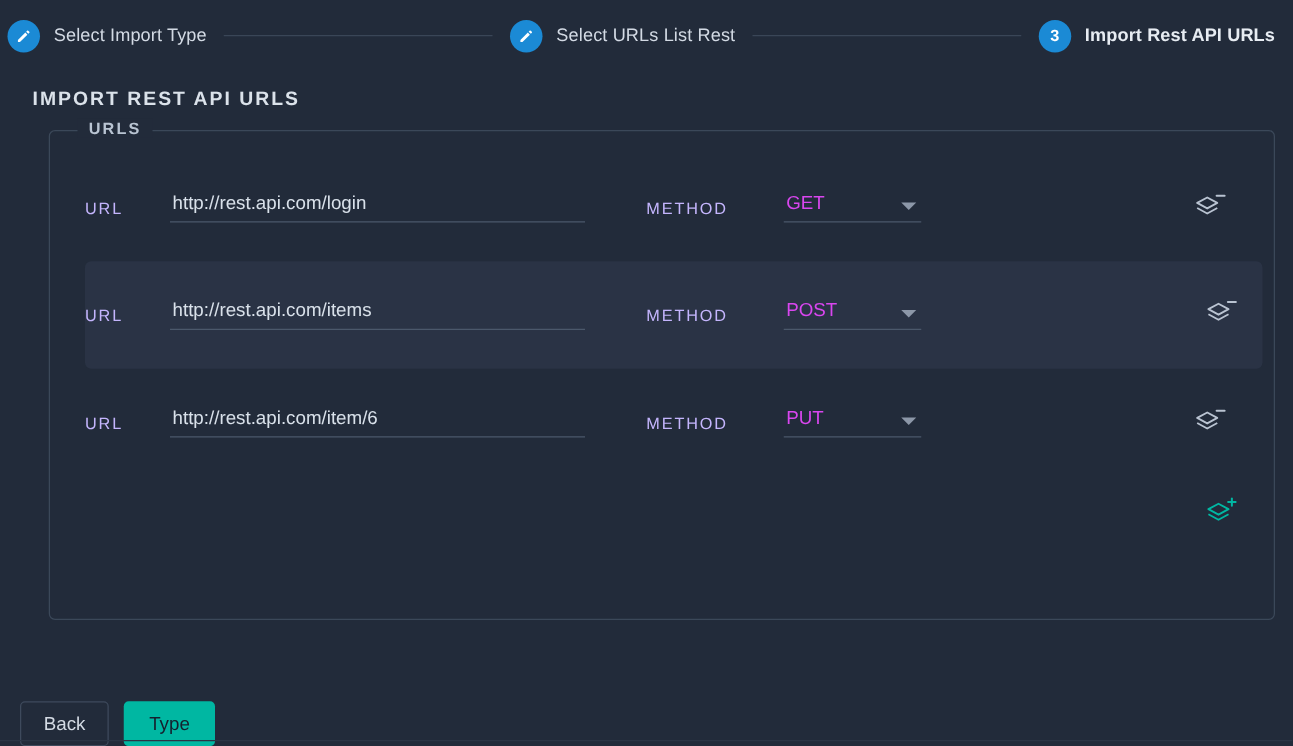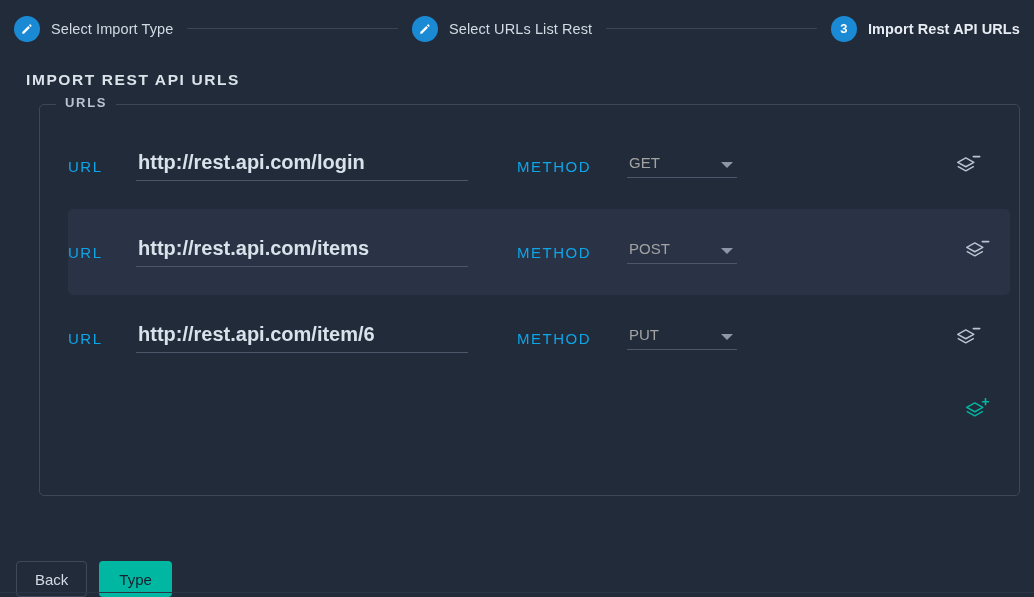--- a/index.html
+++ b/index.html
@@ -14,21 +14,21 @@
     color: #c7d0dc;
     overflow: hidden;
     position: relative;
   }
 
   
   .stepper {
     height: 57px;
     display: flex;
     align-items: center;
-    padding: 0 14px 0 14px;
+    padding: 0 14px 0 6px;
     box-sizing: border-box;
   }
   .step {
     display: flex;
     align-items: center;
     flex: 0 0 auto;
     white-space: nowrap;
   }
   .step-circle {
     width: 26px;
@@ -85,21 +85,21 @@
     margin: 15px 14px 0 39px;
     border: 1px solid #3b4859;
     border-radius: 5px;
     padding: 0;
     height: 392px;
     box-sizing: border-box;
   }
   .urls-legend {
     position: absolute;
     top: -10px;
-    left: 16px;
+    left: 22px;
     background: #222b3a;
     padding: 0 9px;
     font-size: 13px;
     font-weight: bold;
     letter-spacing: 1.7px;
     color: #b9c4d2;
     text-transform: uppercase;
   }
   .rows {
     padding: 18px 0 0 0;
@@ -112,54 +112,53 @@
     display: flex;
     align-items: center;
     margin: 0 9px 0 28px;
     border-radius: 5px;
     box-sizing: border-box;
   }
   .url-row.highlight {
     background: #2a3345;
   }
   .field-label {
-    font-size: 15px;
+    font-size: 13px;
     letter-spacing: 1.5px;
-    color: #0ea5e9;
+    color: #c4b5fd;
     text-transform: uppercase;
     flex: 0 0 auto;
   }
   .label-url { width: 68px; }
   .label-method { width: 110px; margin-left: 49px; }
 
   .text-input {
     width: 332px;
     background: transparent;
     border: none;
     border-bottom: 1px solid #4b586b;
     color: #d9e1ea;
     font-family: "Liberation Sans", sans-serif;
-    font-size: 20px;
+    font-size: 15px;
     padding: 0 2px 6px 2px;
     outline: none;
     box-sizing: border-box;
-    font-weight: bold;
   }
 
   .select-wrap {
     position: relative;
     width: 110px;
     border-bottom: 1px solid #4b586b;
     padding-bottom: 6px;
     display: flex;
     align-items: center;
   }
   .select-value {
     font-size: 15px;
-    color: #a3a3a3;
+    color: #d946ef;
     padding-left: 2px;
   }
   .chevron {
     position: absolute;
     right: 4px;
     bottom: 9px;
     width: 0;
     height: 0;
     border-left: 6px solid transparent;
     border-right: 6px solid transparent;

